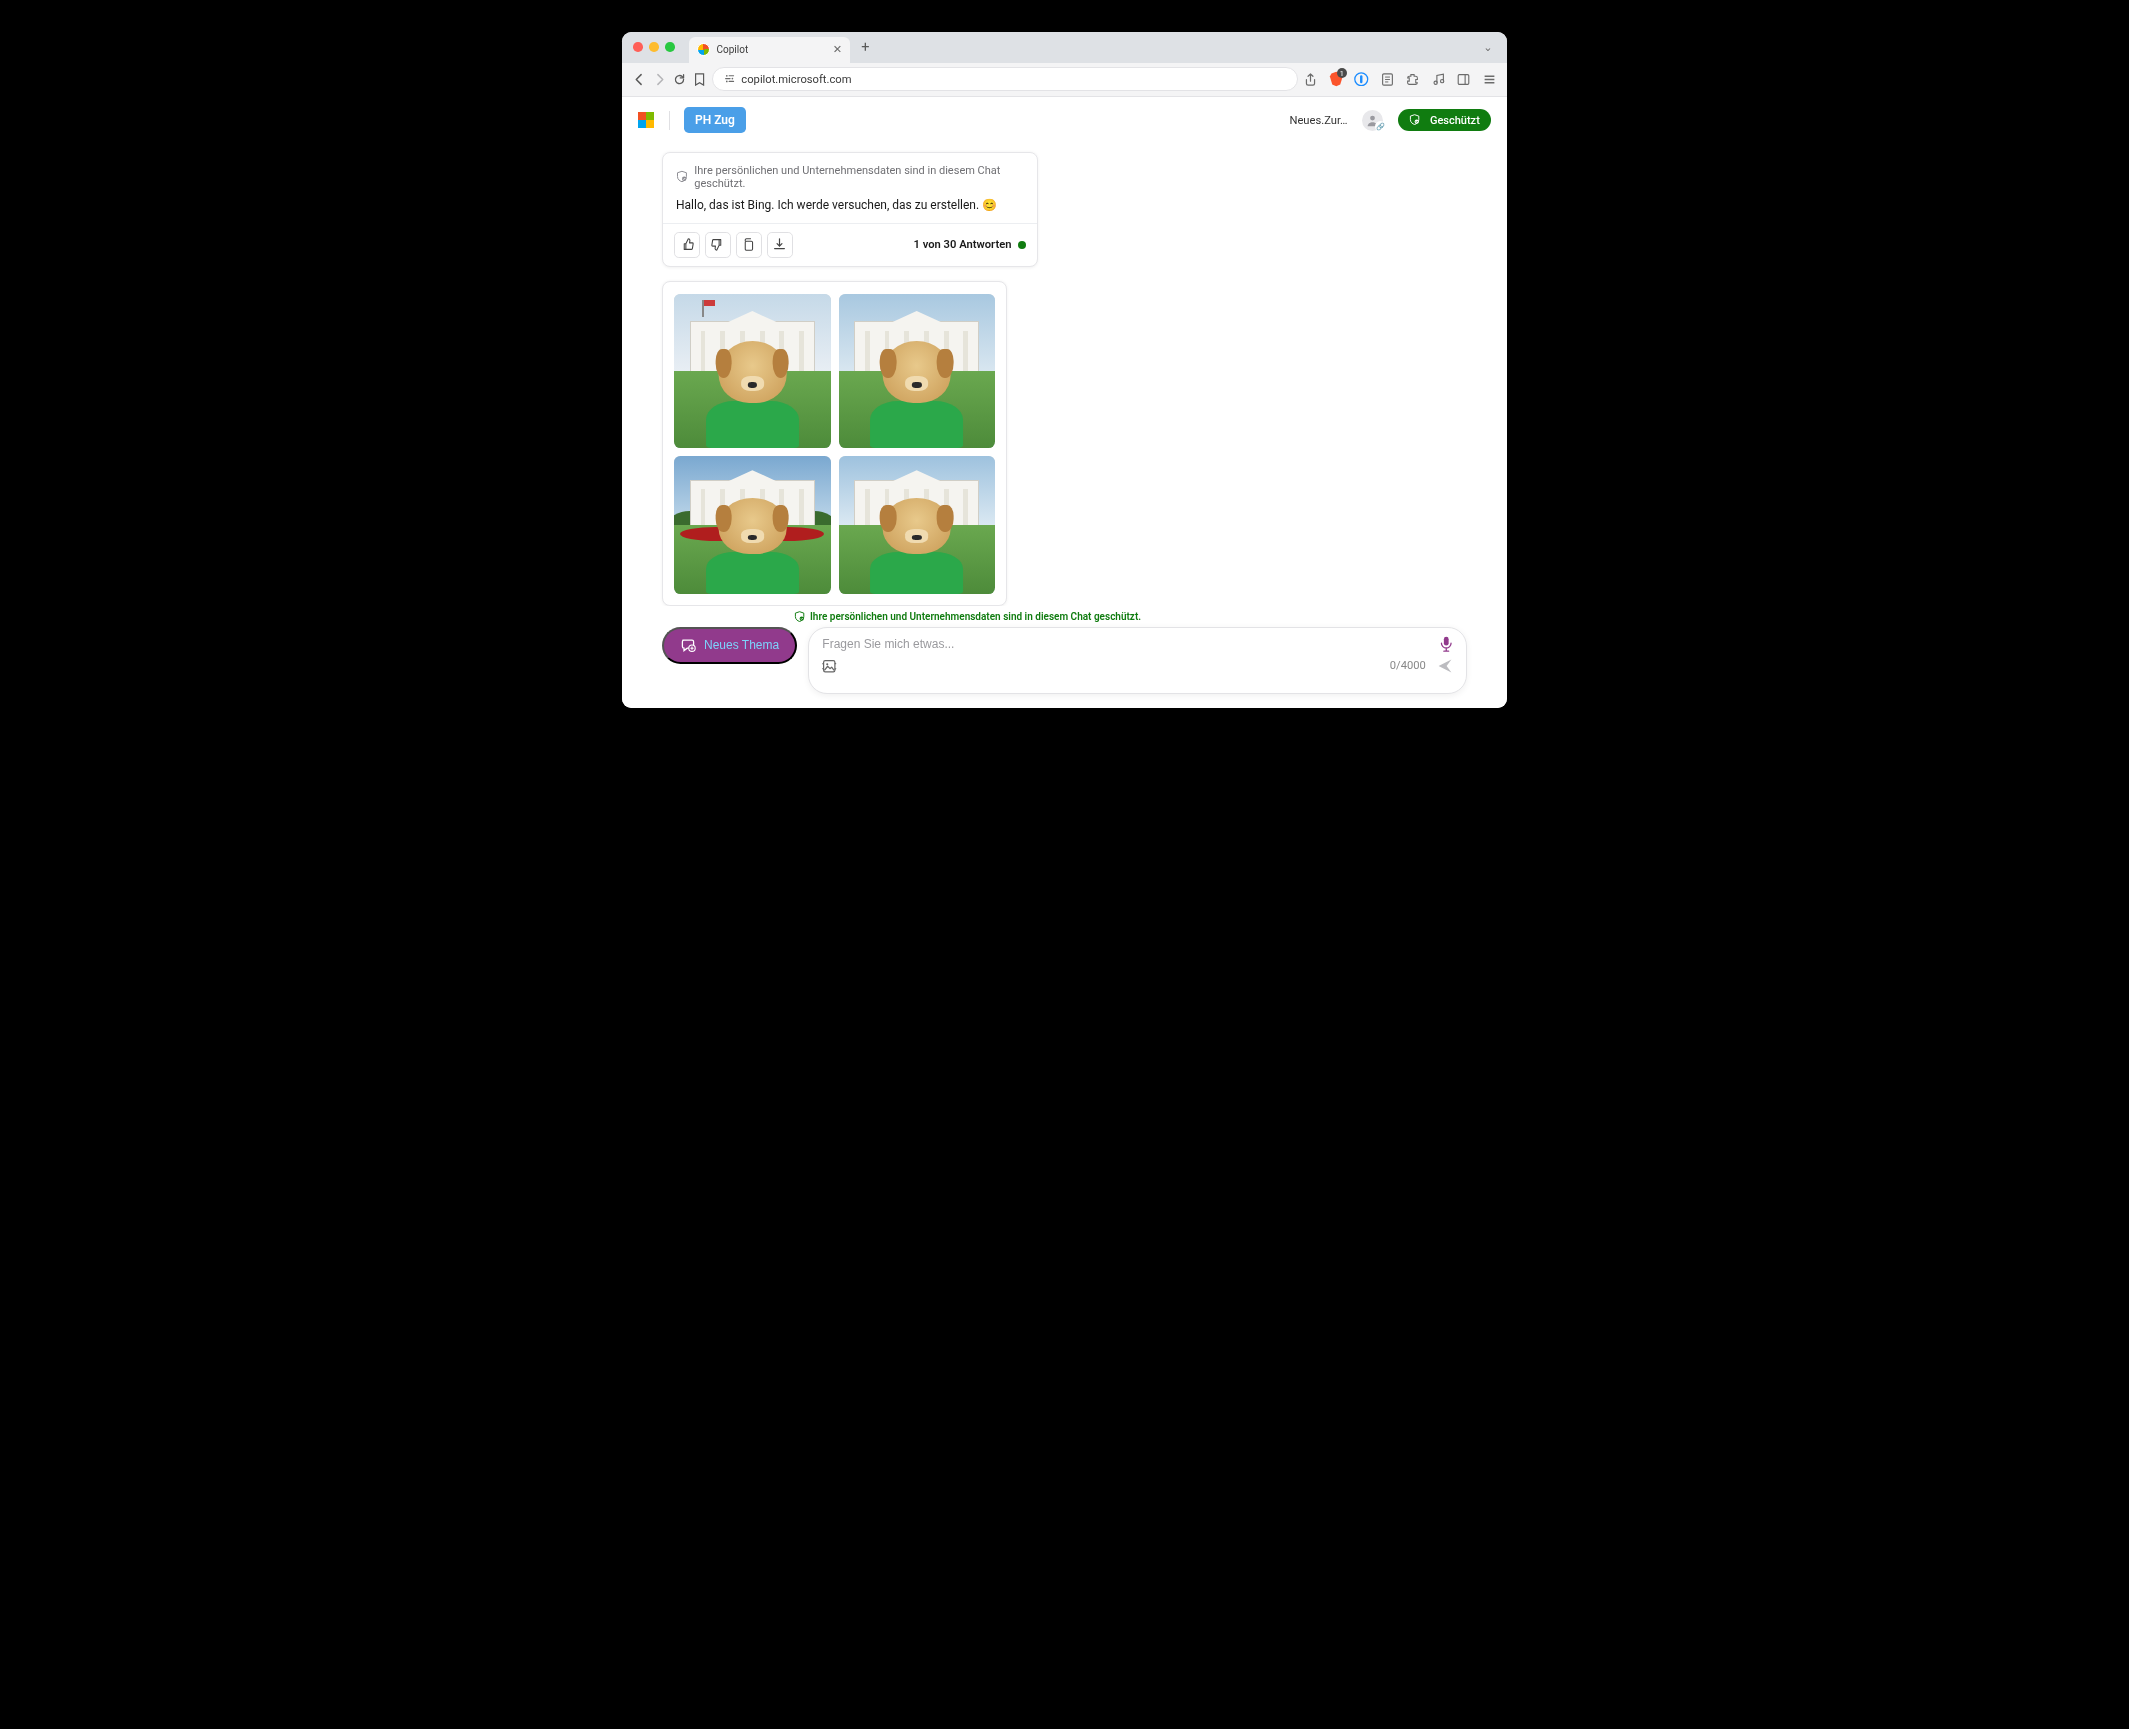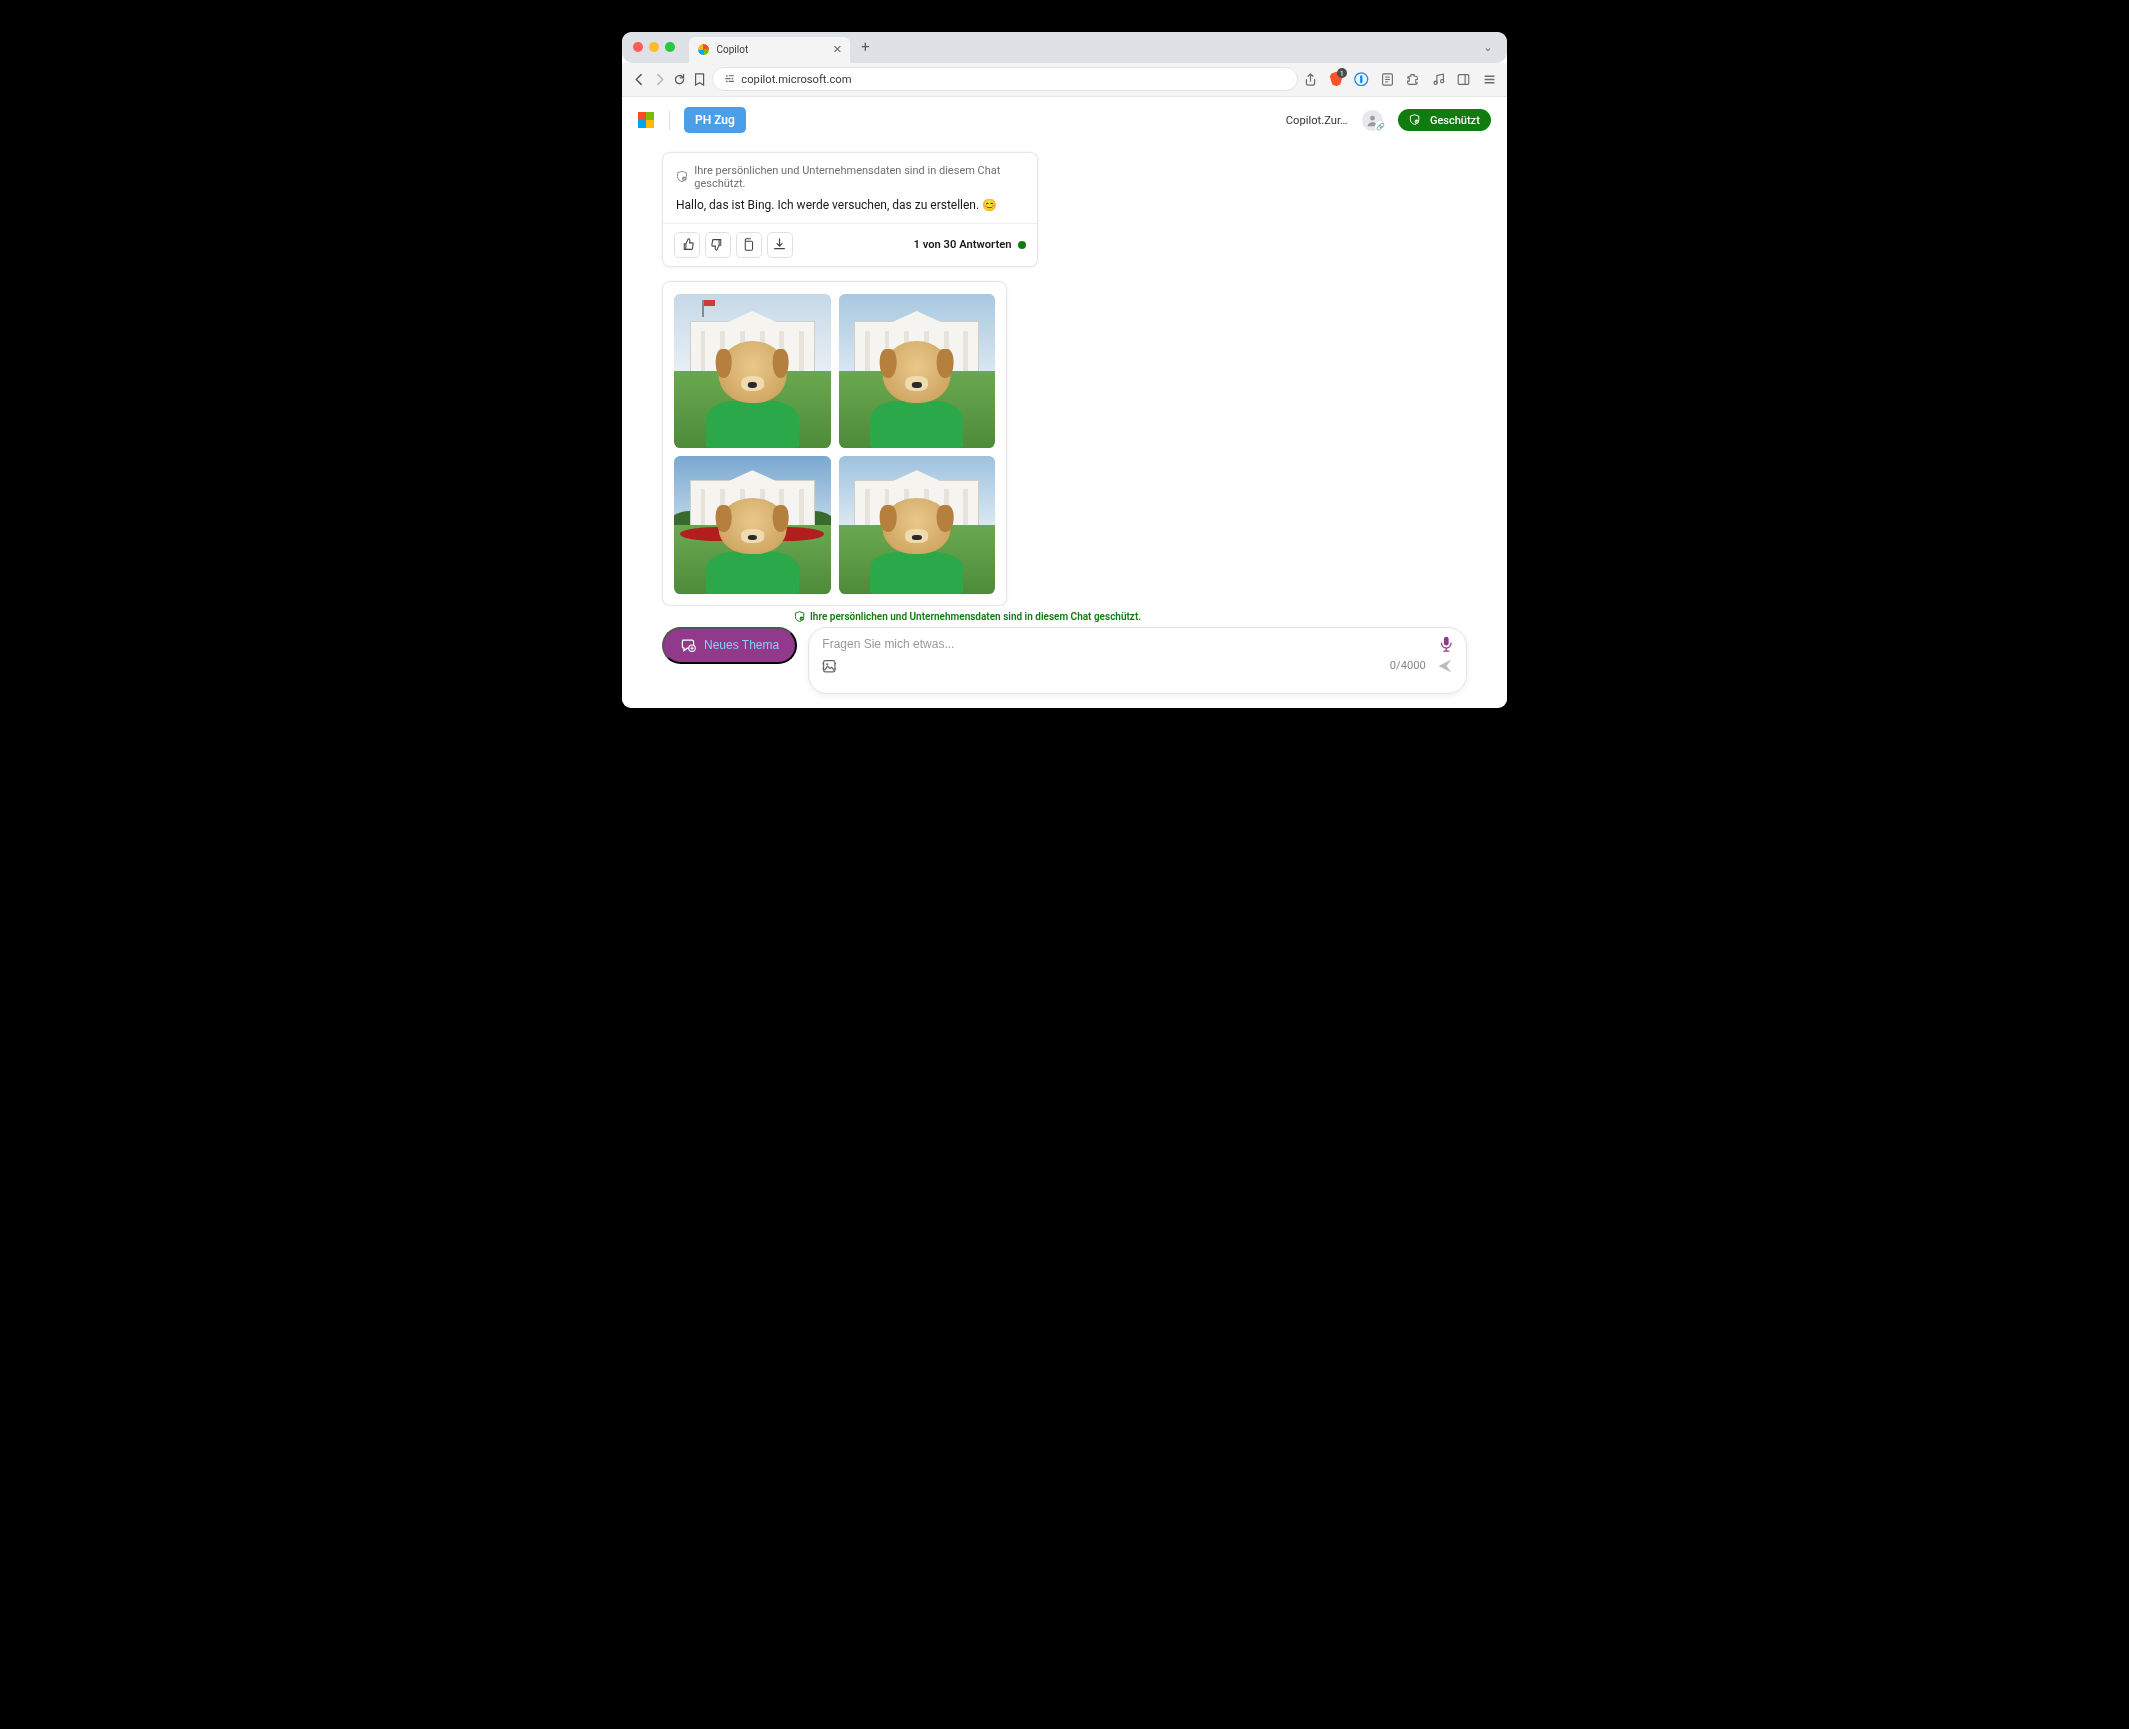--- a/index.html
+++ b/index.html
@@ -22,21 +22,20 @@
     flex-direction: column;
   }
   
   .titlebar {
     height: 30.5px;
     background: #dee1e5;
     display: flex;
     align-items: center;
     padding: 0 11.2px;
     gap: 6.4px;
-    border-radius: 11px;
   }
   .traffic-lights { display: flex; gap: 6.4px; margin-right: 8px; }
   .tl { width: 9.6px; height: 9.6px; border-radius: 50%; }
   .tl.red { background: #ff5f57; }
   .tl.yellow { background: #febc2e; }
   .tl.green { background: #28c840; }
   .tab {
     height: 26px;
     background: #f4f4f5;
     border-radius: 6.4px 6.4px 0 0;
@@ -374,21 +373,21 @@
     <div class="header">
       <div class="mslogo">
           <div></div>
           <div></div>
           <div></div>
           <div></div>
         </div>
       <div class="vsep"></div>
       <div class="phzug">PH Zug</div>
       <div class="header-spacer"></div>
-      <span class="username">Copilot.Zur…</span>
+      <span class="username">Neues.Zur…</span>
       <div class="avatar">
         <svg viewBox="0 0 16 16" fill="#9a9aa0">
             <circle cx="8" cy="5" r="3"></circle>
             <path d="M2 15c0-3 3-5 6-5s6 2 6 5z"></path>
           </svg>
         <span class="avatar-badge">🔗</span>
       </div>
       <div class="protected">
         <svg width="11.2" height="11.2" viewBox="0 0 16 16">
             <path d="M8 1l6 2v5c0 4-3 6-6 7-3-1-6-3-6-7V3z" fill="none" stroke="#fff" stroke-width="1.4"></path>

